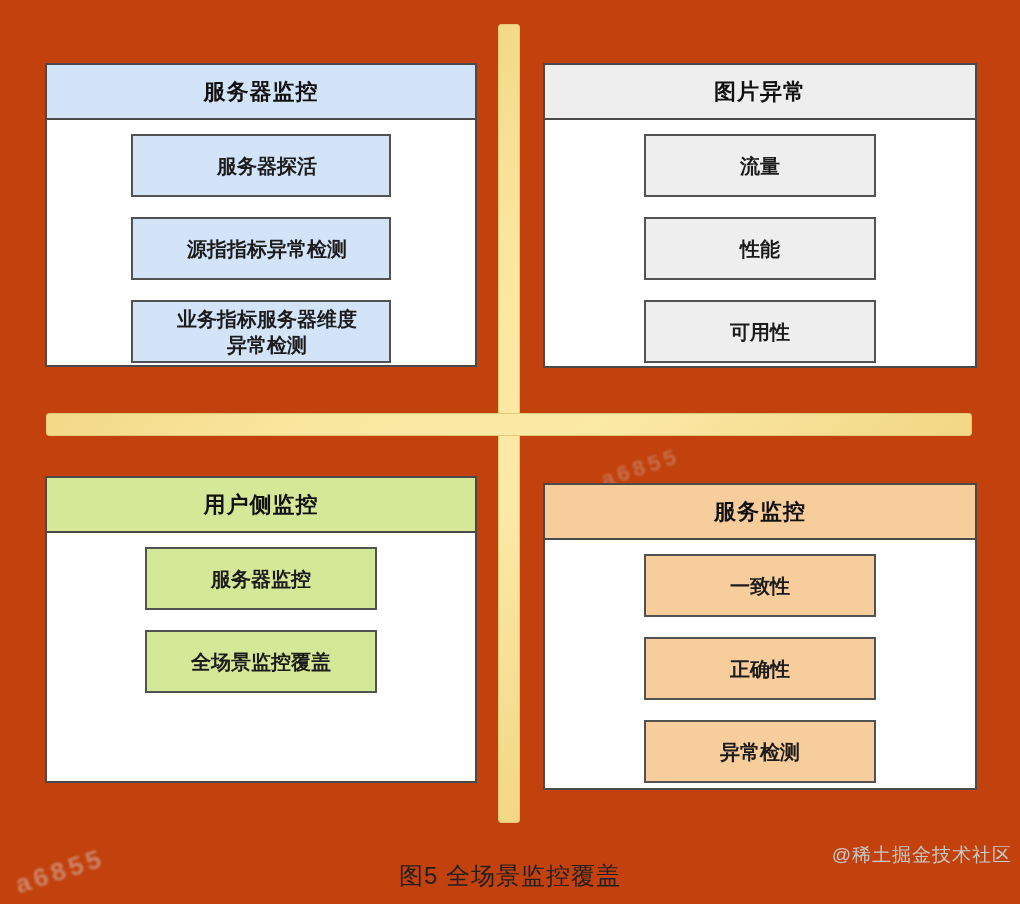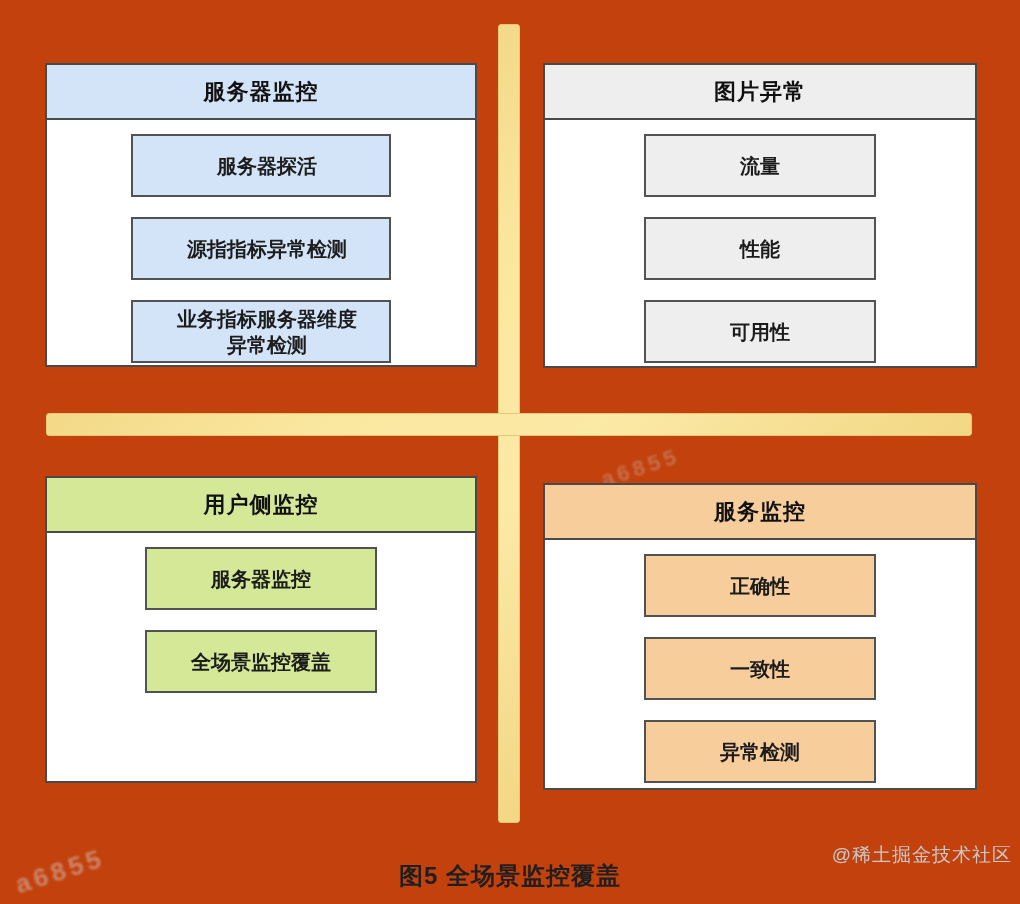--- a/index.html
+++ b/index.html
@@ -59,21 +59,21 @@
     text-align:center;line-height:26px;
     white-space:pre-line;
     padding:2px 4px;
   }
   .q-tl .q-item{width:236px;padding-left:16px;}
 
   
   .caption{
     position:absolute;left:0;top:860px;width:1020px;
     text-align:center;
-    font-size:24px;font-weight:700;color:#1f1f1f;
+    font-size:24px;font-weight:400;color:#1f1f1f;
     letter-spacing:1px;
   }
   .site-watermark{
     position:absolute;right:8px;top:842px;
     font-size:19px;color:#c9c9c9;font-weight:400;
     letter-spacing:1px;
   }
   .diag-wm{
     position:absolute;
     color:#d9d9d9;opacity:.45;
@@ -124,22 +124,22 @@
     <div class="q-header">用户侧监控</div>
     <div class="q-body">
       <div class="q-item">服务器监控</div>
       <div class="q-item">全场景监控覆盖</div>
     </div>
   </div>
 
   <div class="quad q-br" style="--accent: #f8cd9c;">
     <div class="q-header">服务监控</div>
     <div class="q-body">
+      <div class="q-item">一致性</div>
       <div class="q-item">正确性</div>
-      <div class="q-item">一致性</div>
       <div class="q-item">异常检测</div>
     </div>
   </div>
 
   <div class="caption">图5 全场景监控覆盖</div>
   <div class="site-watermark">@稀土掘金技术社区</div>
 
 </div>
 
 </body></html>

